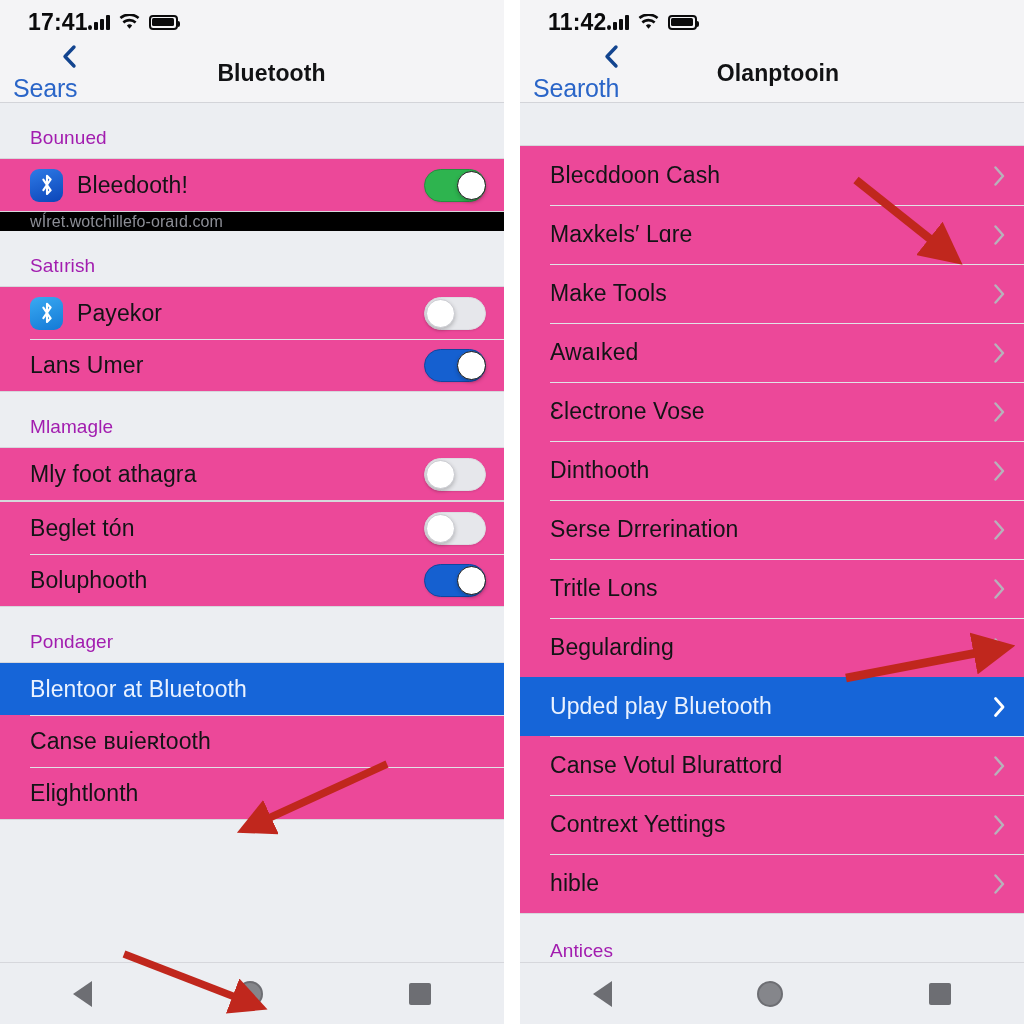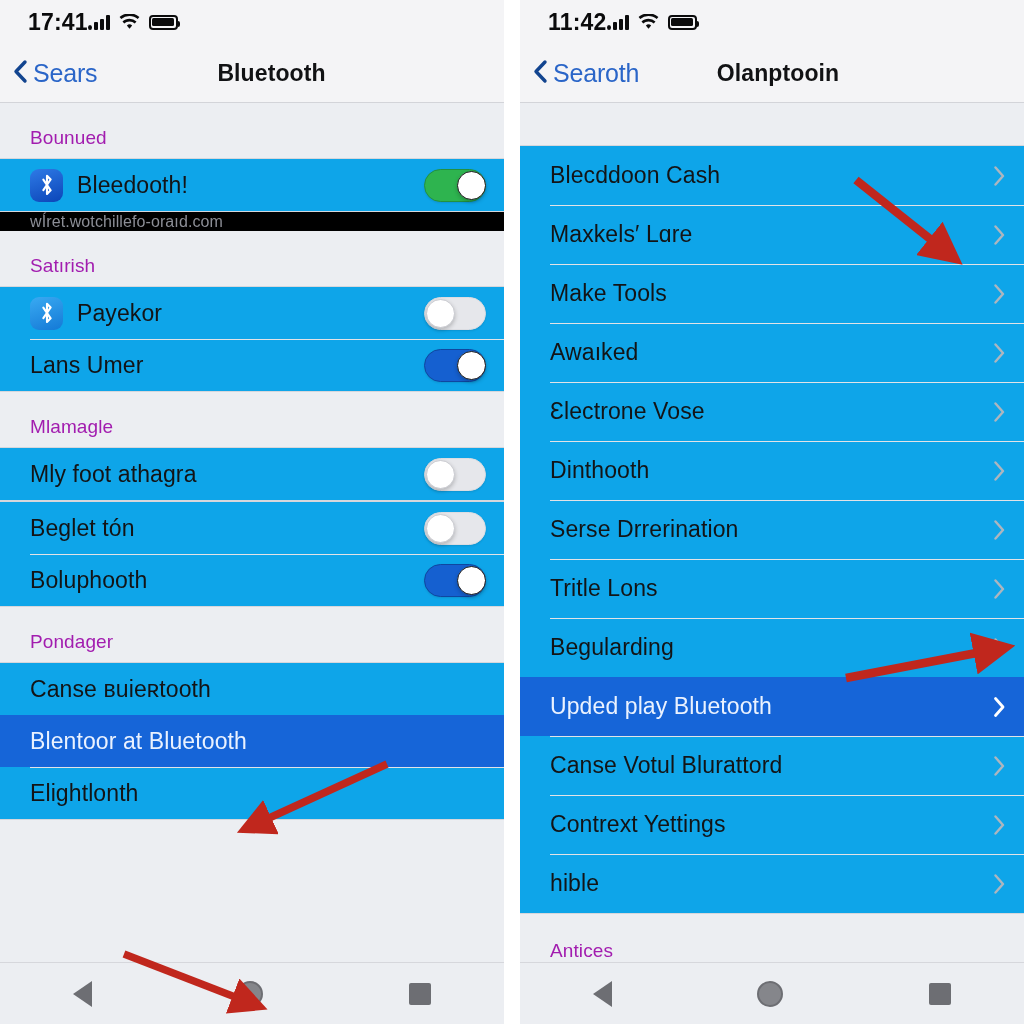--- a/index.html
+++ b/index.html
@@ -68,23 +68,24 @@
   .navbar {
     height: 59px;
     background: #f4f4f6;
     border-bottom: 1px solid #d3d4d9;
     display: flex;
     align-items: center;
     position: relative;
     flex: 0 0 auto;
   }
   .back-btn {
-    display: flex; align-items: flex-start; gap: 5px;
+    display: flex; align-items: flex-end; gap: 5px;
     padding-left: 13px;
     cursor: pointer;
+    flex-direction: column;
   }
   .chev-left { width: 15px; height: 25px; display: block; }
   .back-label {
     font-size: 25px;
     color: #2a65c8;
     letter-spacing: -.2px;
   }
   .nav-title {
     position: absolute;
     left: 0; right: 0;
@@ -118,21 +119,21 @@
   .group {
     background: #ffffff;
     border-top: 1px solid #d6d7dc;
     border-bottom: 1px solid #d6d7dc;
   }
   .row {
     height: 52px;
     display: flex;
     align-items: center;
     padding: 0 18px 0 30px;
-    background: #0ea5e9;
+    background: #ec4899;
     position: relative;
     cursor: pointer;
   }
   .row + .row::before {
     content: "";
     position: absolute;
     left: 30px; right: 0; top: 0;
     height: 1px; background: #e2e3e7;
   }
   .row .label {
@@ -312,25 +313,25 @@
         <div class="row">
           <span class="label">Boluphooth</span>
           <span class="toggle on-blue">
               <span class="knob"></span>
             </span>
         </div>
       </div>
 
       <div class="section-header">Pondager</div>
       <div class="group">
-        <div class="row">
-          <span class="label">Canse ʙuieʀtooth</span>
-        </div>
         <div class="row selected">
           <span class="label">Blentoor at Bluetooth</span>
+        </div>
+        <div class="row">
+          <span class="label">Canse ʙuieʀtooth</span>
         </div>
         <div class="row">
           <span class="label">Elightlonth</span>
         </div>
       </div>
 
     </div>
 
     <div class="androidbar">
       <span class="nav-back"></span>

